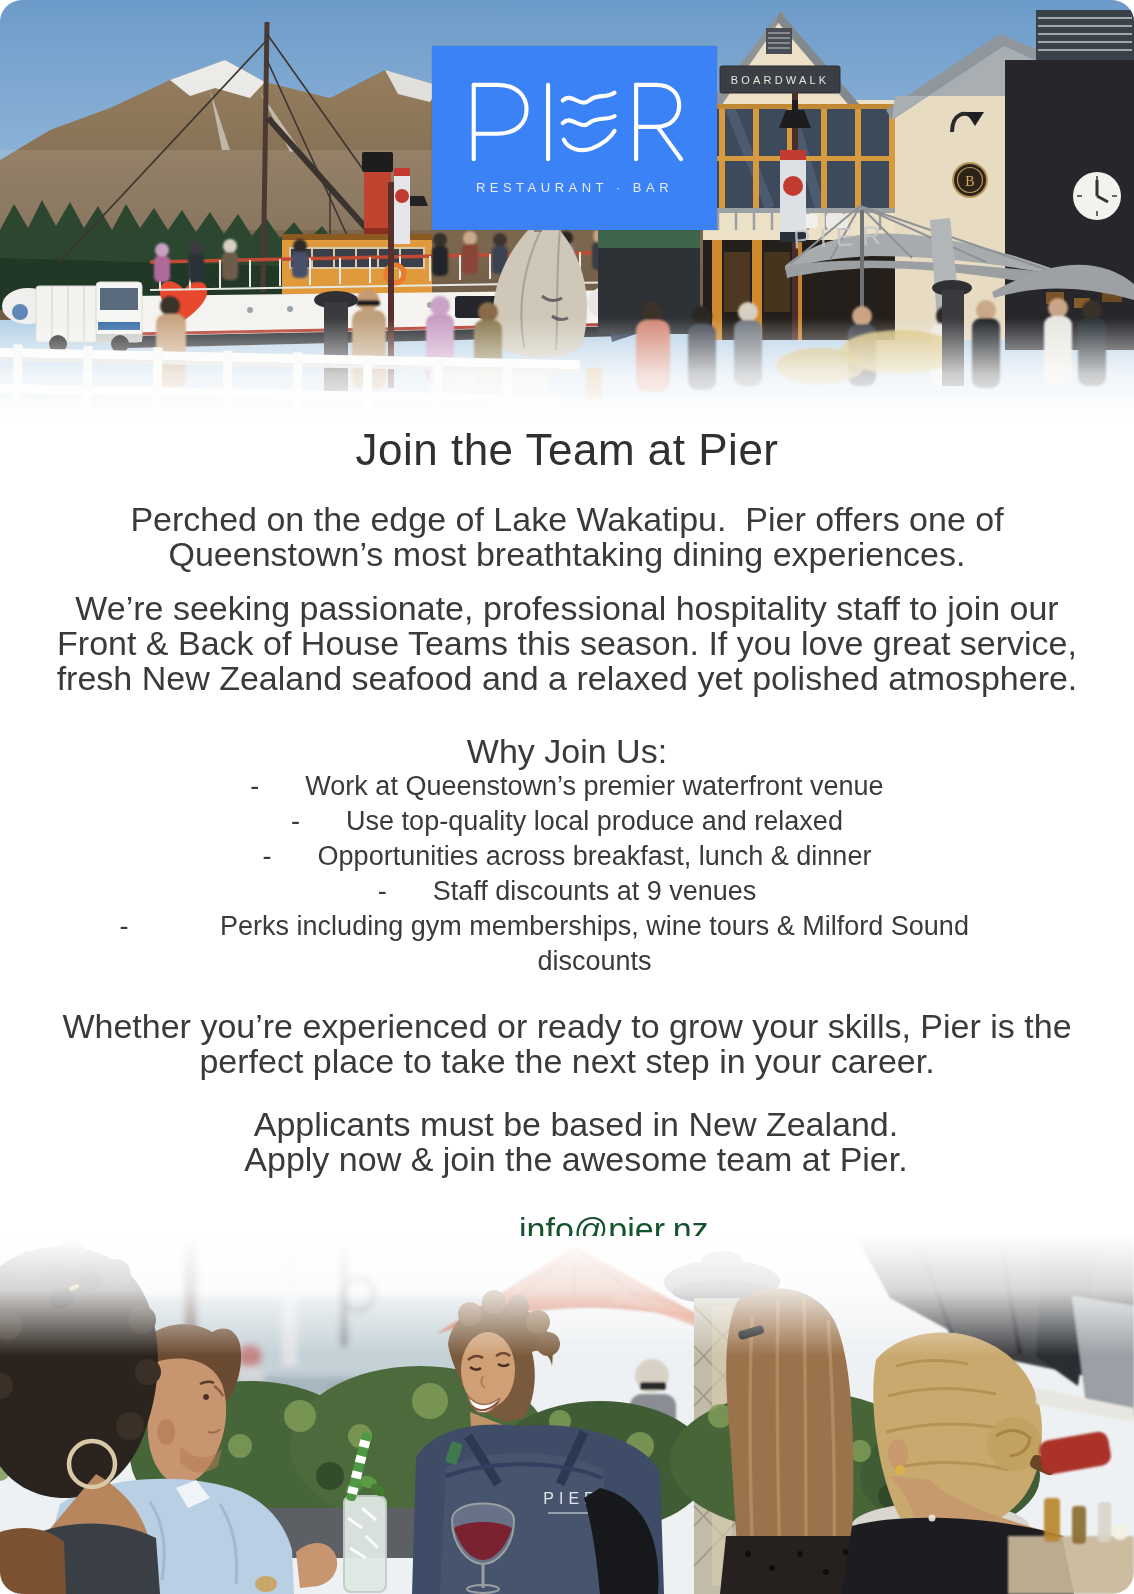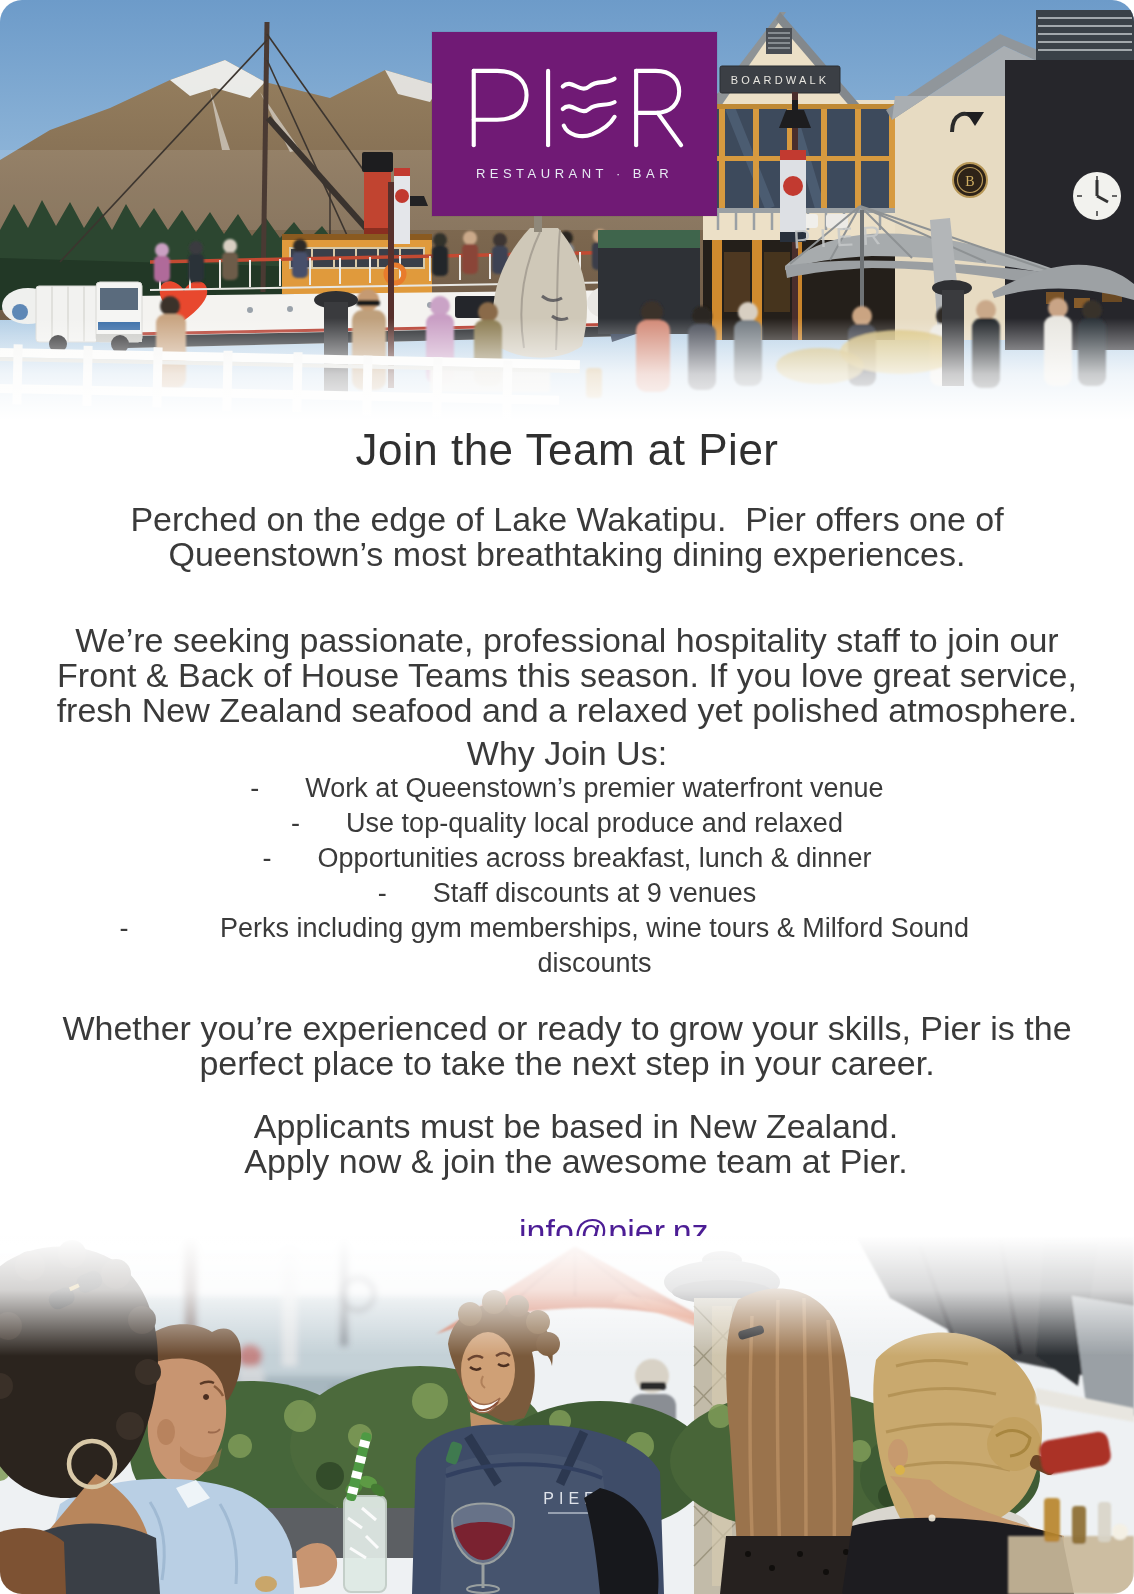--- a/index.html
+++ b/index.html
@@ -6,45 +6,45 @@
   .page{
     position:relative;width:1134px;height:1594px;margin:0 auto;background:#ffffff;
     font-family:"Liberation Sans","DejaVu Sans",sans-serif;overflow:hidden;border-radius:22px;
   }
   
   .hero-top{position:absolute;top:0;left:0;width:1134px;height:420px;}
   .hero-bottom{position:absolute;bottom:0;left:0;width:1134px;height:358px;}
   .hero-top svg,.hero-bottom svg{display:block;}
   
   .logo-box{
-    position:absolute;left:432px;top:32px;width:285px;height:184px;
-    background:#701a75;display:flex;flex-direction:column;align-items:center;
+    position:absolute;left:432px;top:46px;width:285px;height:184px;
+    background:#3b82f6;display:flex;flex-direction:column;align-items:center;
     box-shadow:0 0 0 1px rgba(0,0,0,0.05);
   }
   .logo-box .wordmark{margin-top:32px;}
   .logo-tagline{
     margin-top:14px;color:#e7ebf3;font-size:13px;letter-spacing:4.5px;
     font-weight:400;white-space:pre;
   }
   
   .content{position:absolute;top:420px;left:0;width:1134px;text-align:center;color:#3a3a3a;}
   .content .line{white-space:pre-wrap;font-size:34px;line-height:35px;}
   h1.headline{
     margin:0;font-size:44px;line-height:60px;font-weight:400;color:#303030;
     letter-spacing:0.5px;
   }
   .p1{margin-top:22px;}
-  .p2{margin-top:51px;}
-  .why{margin-top:8px;}
+  .p2{margin-top:19px;}
+  .why{margin-top:38px;}
   .p3{margin-top:30px;text-align:center;}
   .p4{margin-top:28px;margin-left:18px;}
   .why-line{display:flex;justify-content:center;gap:46px;font-size:27px;line-height:35px;}
   .why-line .dash{flex:0 0 auto;}
   .why-line .txt{max-width:840px;white-space:pre-wrap;}
-  a.email-link{color:#4c1d95;text-decoration:underline;text-underline-offset:4px;}
+  a.email-link{color:#14532d;text-decoration:underline;text-underline-offset:4px;}
 </style>
 </head>
 <body>
 
 <div class="page">
 
   <div class="hero-top">
     <svg width="1134" height="420" viewBox="0 0 1134 420" role="img" aria-label="Queenstown waterfront: snow-capped mountains, TSS Earnslaw steamship with red funnel and heart on hull, white truck, Pier boardwalk buildings and grey umbrellas">
       <defs>
         <linearGradient id="sky" x1="0" y1="0" x2="0" y2="1">

